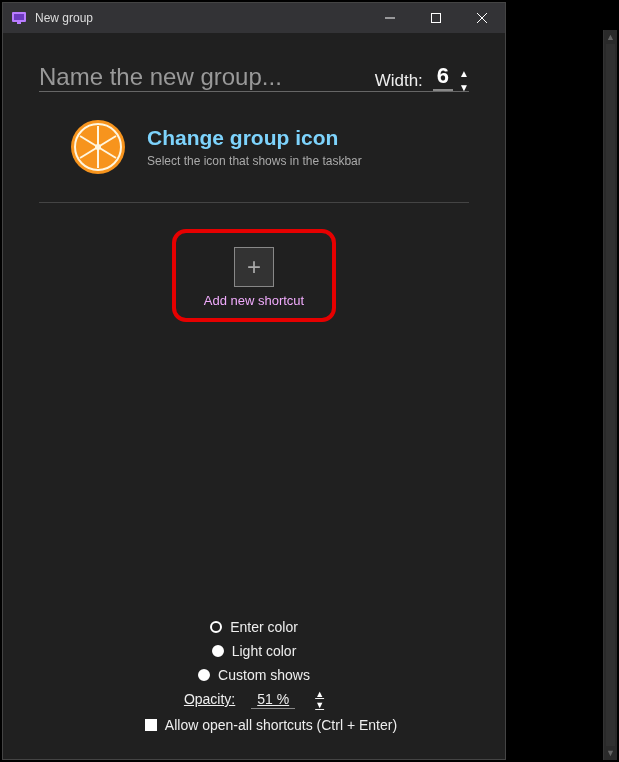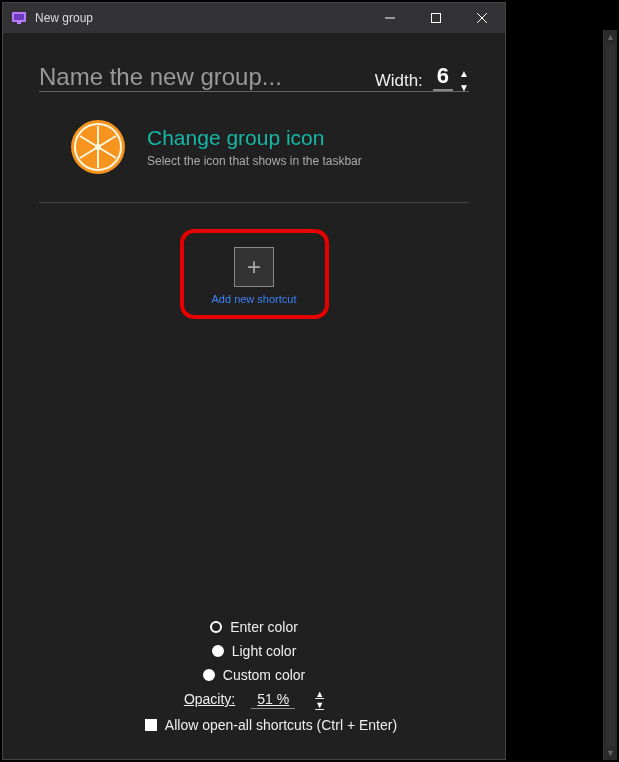--- a/index.html
+++ b/index.html
@@ -18,26 +18,26 @@
     .scrollbar-arrow.top{top:0;} .scrollbar-arrow.bottom{bottom:0;}
     .name-row { display: flex; align-items: flex-end; border-bottom: 1px solid #666; margin-bottom: 26px; }
     .name-input { flex: 1; background: transparent; border: none; color: #999; font-size: 24px; font-weight: 300; outline: none; }
     .name-input::placeholder { color: #999; }
     .width-label { color: #eee; font-size: 17px; margin-right: 10px; }
     .width-value { color: #fff; font-size: 22px; font-weight: 600; border-bottom: 2px solid #888; padding: 0 4px 0 4px; min-width: 18px; text-align: right; }
     .spinner { display: flex; flex-direction: column; margin-left: 6px; gap: 8px; }
     .spinner-arrow { color: #fff; font-size: 10px; line-height: 6px; cursor: pointer; }
     .icon-row { display: flex; align-items: center; padding-left: 30px; padding-bottom: 26px; border-bottom: 1px solid #444; margin-bottom: 26px; }
     .group-icon { width: 58px; height: 58px; margin-right: 20px; }
-    .icon-text-title { color: #14b8a6; font-size: 21px; font-weight: 400; margin-bottom: 4px; }
+    .icon-text-title { color: #7dd3fc; font-size: 21px; font-weight: 700; margin-bottom: 4px; }
     .icon-text-sub { color: #aaa; font-size: 12px; }
     .shortcut-area { flex: 1; display: flex; justify-content: center; align-items: flex-start; }
     .add-shortcut-wrap { border: 4px solid #e60000; border-radius: 14px; padding: 14px 28px 10px 28px; display: flex; flex-direction: column; align-items: center; }
     .add-box { width: 40px; height: 40px; border: 1px solid #888; background: #333; display: flex; align-items: center; justify-content: center; color: #aaa; font-size: 24px; font-weight: 300; margin-bottom: 6px; }
-    .add-label { color: #3b82f6; font-size: 11px; }
+    .add-label { color: #f0abfc; font-size: 13px; }
     .bottom-options { display: flex; flex-direction: column; align-items: center; gap: 8px; padding-bottom: 6px; }
     .radio-row { display: flex; align-items: center; color: #eee; font-size: 14px; cursor: pointer; }
     .radio-dot { width: 12px; height: 12px; border-radius: 50%; border: 2px solid #fff; margin-right: 8px; display: inline-flex; align-items: center; justify-content: center; }
     .radio-dot.filled { background: #fff; }
     .opacity-row { display: flex; align-items: flex-start; color: #eee; font-size: 14px; gap: 16px; text-decoration: underline; }
     .opacity-val { border-bottom: 1px solid #888; padding: 0 6px 1px 6px; min-width: 36px; text-align: right; }
     .opacity-spinner { display: flex; flex-direction: column; gap: 4px; margin-left: 4px; }
     .opacity-spinner span { color: #fff; font-size: 9px; line-height: 7px; cursor: pointer; }
     .check-row { display: flex; align-items: center; color: #eee; font-size: 14px; cursor: pointer; padding-left: 34px; }
     .check-box { width: 12px; height: 12px; border: 1px solid #fff; background:#fff; margin-right: 8px; }
@@ -121,21 +121,21 @@
       <div class="radio-row">
         <span class="radio-dot"></span>
         <span>Enter color</span>
       </div>
       <div class="radio-row">
         <span class="radio-dot filled"></span>
         <span>Light color</span>
       </div>
       <div class="radio-row">
         <span class="radio-dot filled"></span>
-        <span>Custom color</span>
+        <span>Custom shows</span>
       </div>
       <div class="opacity-row">
         <span>Opacity:</span>
         <span class="opacity-val">51 %</span>
         <div class="opacity-spinner">
           <span>▲</span>
           <span>▼</span>
         </div>
       </div>
       <div class="check-row">

